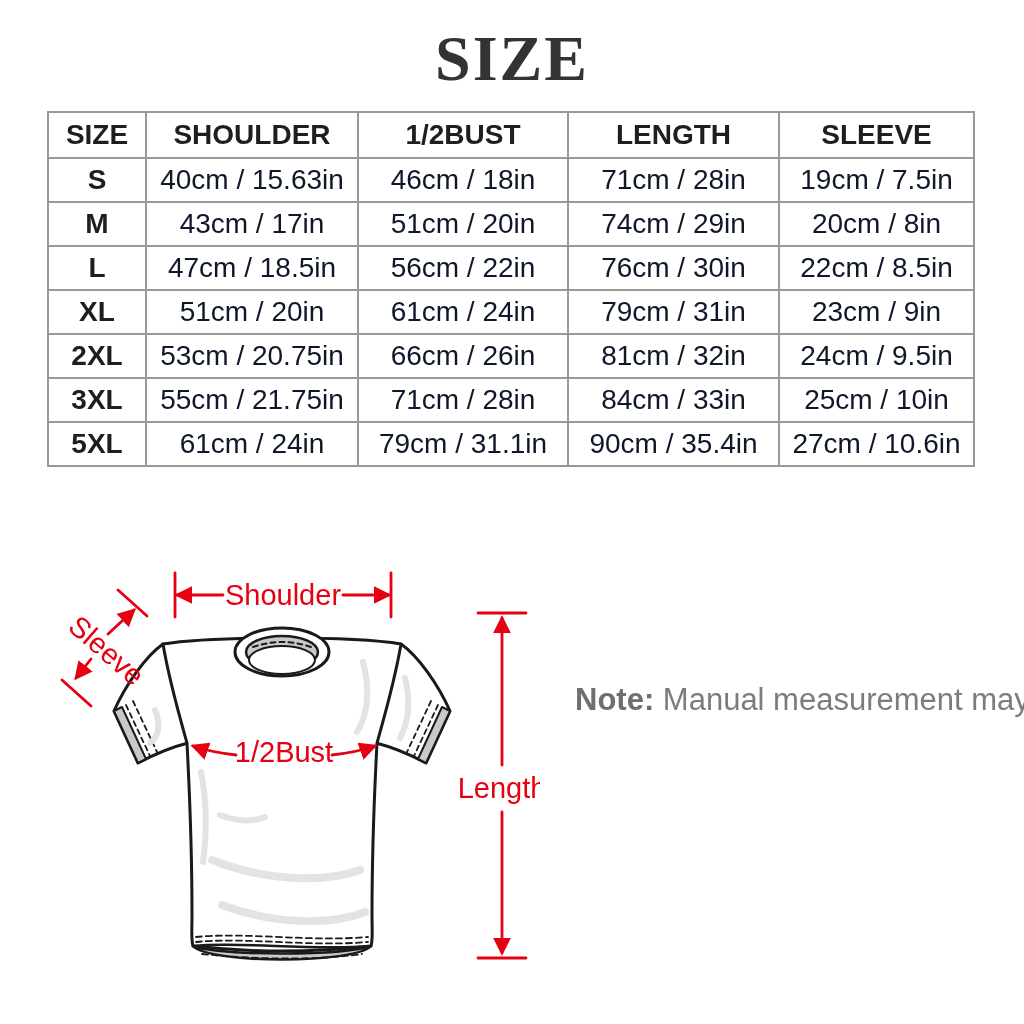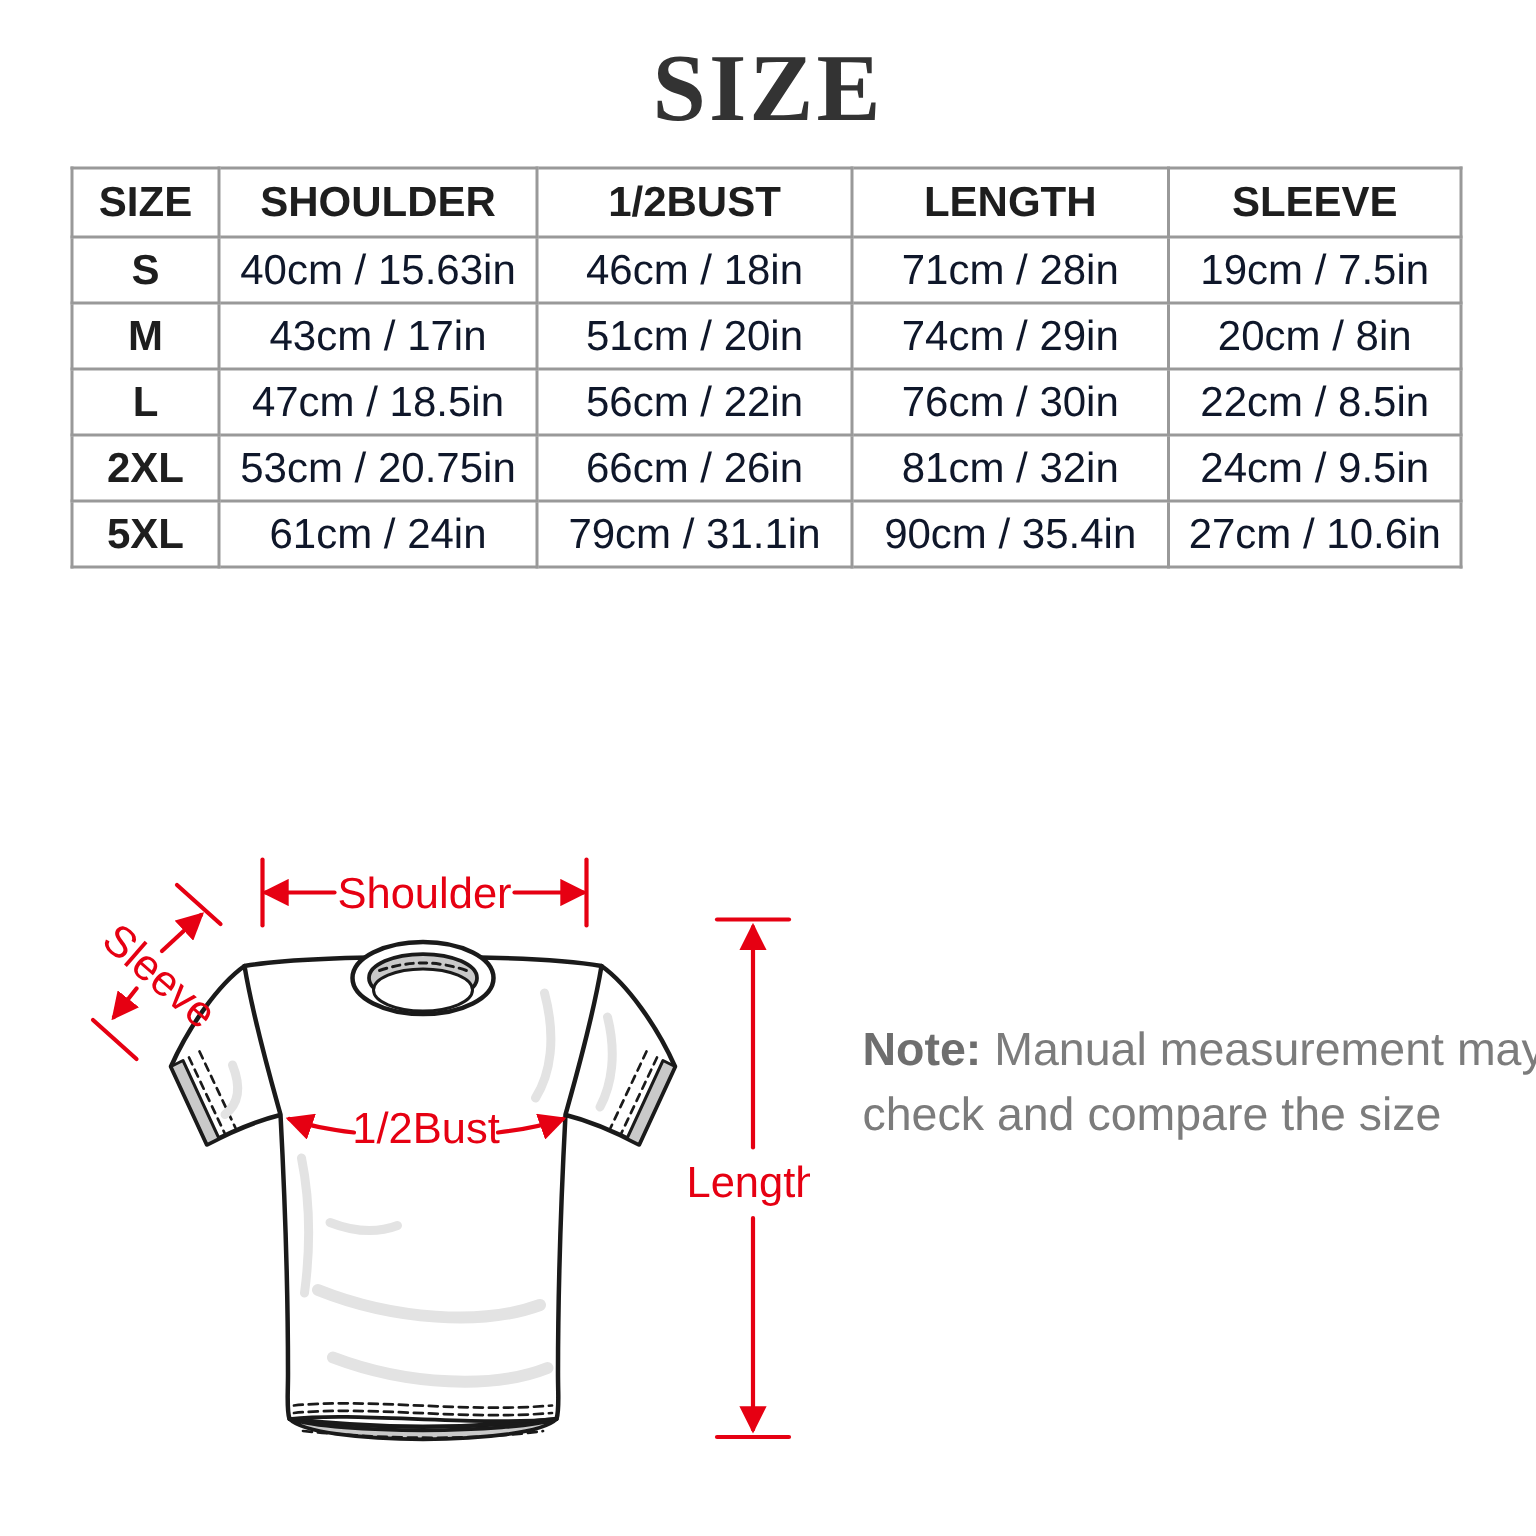--- a/index.html
+++ b/index.html
@@ -69,25 +69,39 @@
       <td>20cm / 8in</td>
     </tr>
     <tr>
       <td class="szcell">L</td>
       <td>47cm / 18.5in</td>
       <td>56cm / 22in</td>
       <td>76cm / 30in</td>
       <td>22cm / 8.5in</td>
     </tr>
     <tr>
+      <td class="szcell">XL</td>
+      <td>51cm / 20in</td>
+      <td>61cm / 24in</td>
+      <td>79cm / 31in</td>
+      <td>23cm / 9in</td>
+    </tr>
+    <tr>
       <td class="szcell">2XL</td>
       <td>53cm / 20.75in</td>
       <td>66cm / 26in</td>
       <td>81cm / 32in</td>
       <td>24cm / 9.5in</td>
+    </tr>
+    <tr>
+      <td class="szcell">3XL</td>
+      <td>55cm / 21.75in</td>
+      <td>71cm / 28in</td>
+      <td>84cm / 33in</td>
+      <td>25cm / 10in</td>
     </tr>
     <tr>
       <td class="szcell">5XL</td>
       <td>61cm / 24in</td>
       <td>79cm / 31.1in</td>
       <td>90cm / 35.4in</td>
       <td>27cm / 10.6in</td>
     </tr>
   </tbody>
 </table>
@@ -158,14 +172,13 @@
   <g font-family="Liberation Sans, sans-serif" font-size="29" fill="#e60012" text-anchor="middle">
     <text x="223" y="45">Shoulder</text>
     <text x="40" y="98" transform="rotate(41 40 98)">Sleeve</text>
     <text x="224" y="202">1/2Bust</text>
     <text x="442" y="238">Length</text>
   </g>
 </svg>
 
 <div class="note">
   <div><span class="nlabel">Note:</span><span> Manual measurement may</span></div>
-  <div>check and compare the size</div>
 </div>
 
 </body></html>

